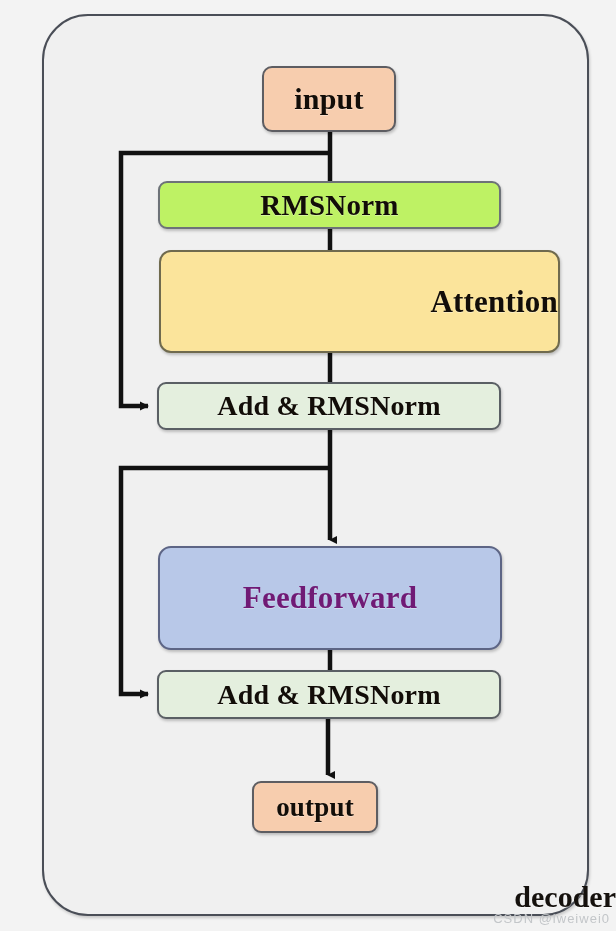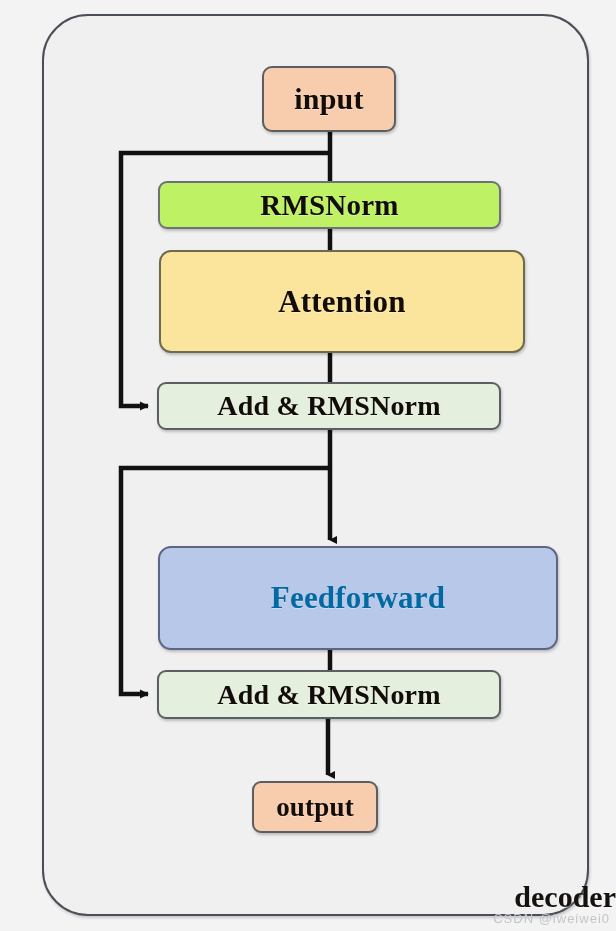--- a/index.html
+++ b/index.html
@@ -71,49 +71,50 @@
     height: 48px;
     background: #bef264;
     border-color: #6d7278;
     border-radius: 9px;
     font-size: 29px;
   }
 
   .node-attention {
     left: 159px;
     top: 250px;
-    width: 366px;
+    width: 401px;
     height: 103px;
     background: #fbe49b;
     border-color: #6f6a4e;
     border-radius: 12px;
     font-size: 31px;
+    justify-content: flex-end;
   }
 
   .node-add-rmsnorm-1 {
     left: 157px;
     top: 382px;
     width: 344px;
     height: 48px;
     background: #e4efde;
     border-color: #5a5f64;
     border-radius: 9px;
     font-size: 28px;
   }
 
   .node-feedforward {
     left: 158px;
     top: 546px;
-    width: 400px;
+    width: 344px;
     height: 104px;
     background: #b8c8e8;
     border-color: #5d6585;
     border-radius: 13px;
     font-size: 31px;
-    color: #0369a1;
+    color: #701a75;
   }
 
   .node-add-rmsnorm-2 {
     left: 157px;
     top: 670px;
     width: 344px;
     height: 49px;
     background: #e4efde;
     border-color: #5a5f64;
     border-radius: 9px;

